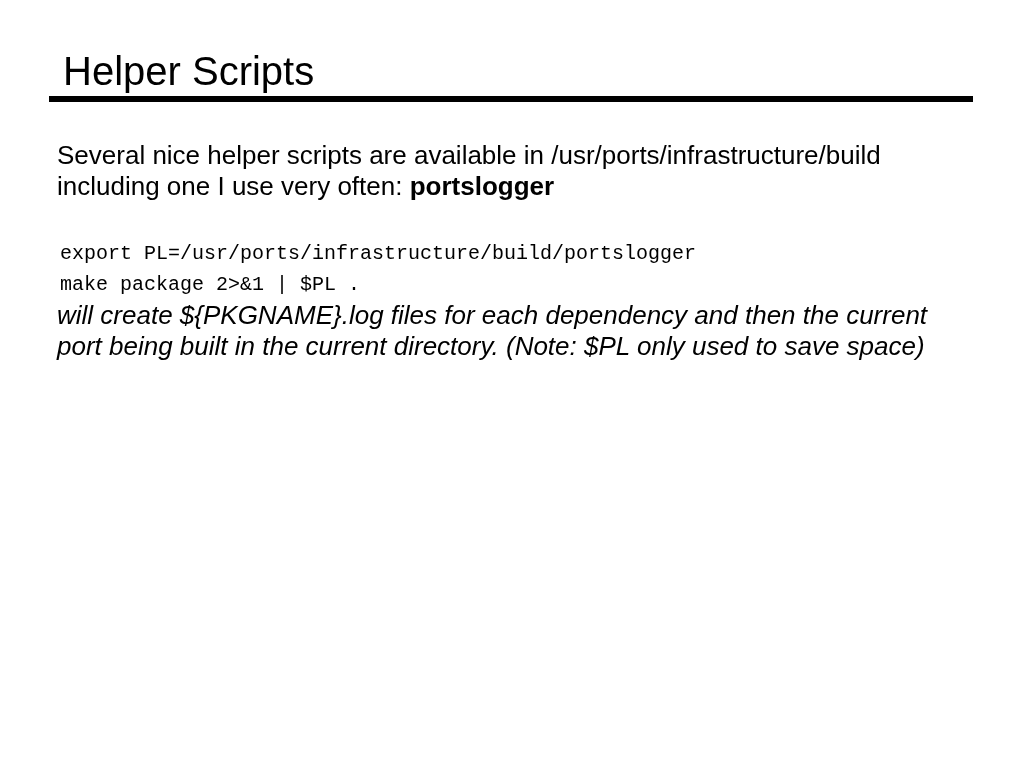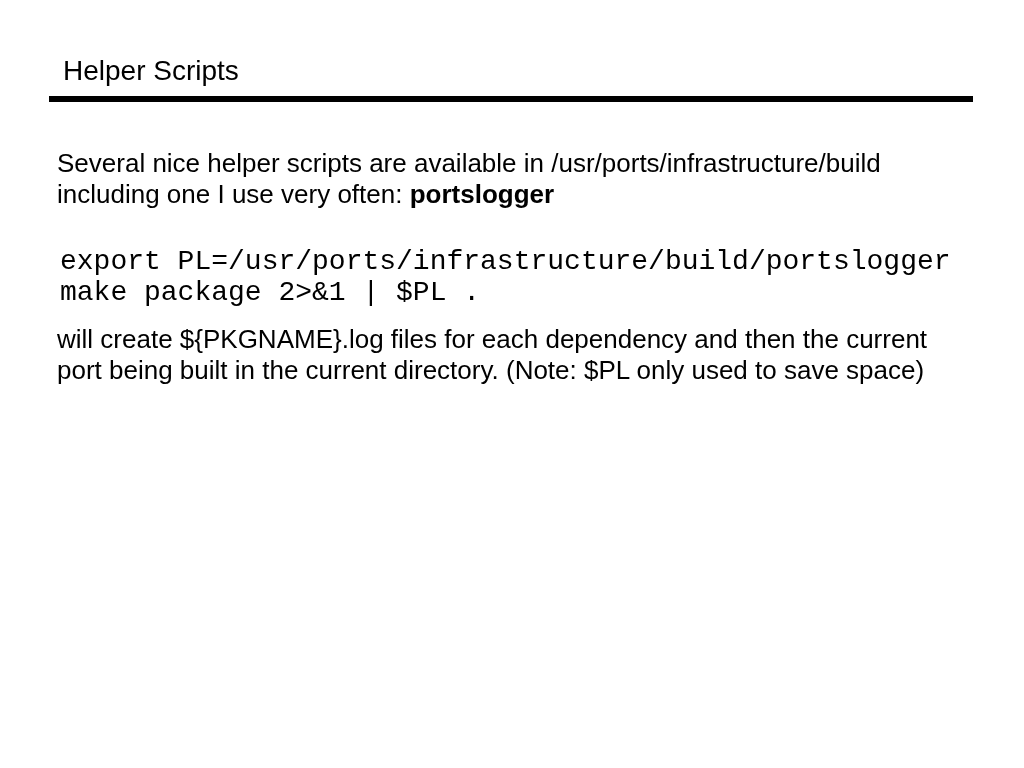--- a/index.html
+++ b/index.html
@@ -18,21 +18,21 @@
   .slide {
     position: absolute;
     inset: 0;
     background: #ffffff;
   }
   .slide-title {
     position: absolute;
     left: 63px;
     top: 48px;
     margin: 0;
-    font-size: 28px;
+    font-size: 40px;
     line-height: 46px;
     font-weight: 400;
     color: #000000;
     white-space: nowrap;
   }
   .title-rule {
     position: absolute;
     left: 49px;
     top: 96px;
     width: 924px;
@@ -45,33 +45,34 @@
     top: 140px;
     width: 884px;
     font-size: 26px;
     line-height: 31px;
     color: #000000;
   }
   .slide-body p {
     margin: 37px 0 0 0;
   }
   .slide-body p.first {
-    margin-top: 8px;
+    margin-top: 0;
   }
   .slide-body p.after-code {
-    margin-top: 16px;
+    margin-top: 0;
+    font-style: italic;
   }
   .slide-body strong {
     font-weight: 700;
   }
   pre.code-block {
     margin: 36px 0 0 3px;
     padding: 0;
     font-family: "Liberation Mono", monospace;
-    font-size: 28px;
+    font-size: 20px;
     line-height: 31px;
     white-space: pre;
     color: #000000;
   }
 </style>
 </head>
 <body>
 
 <div class="slide">
 

